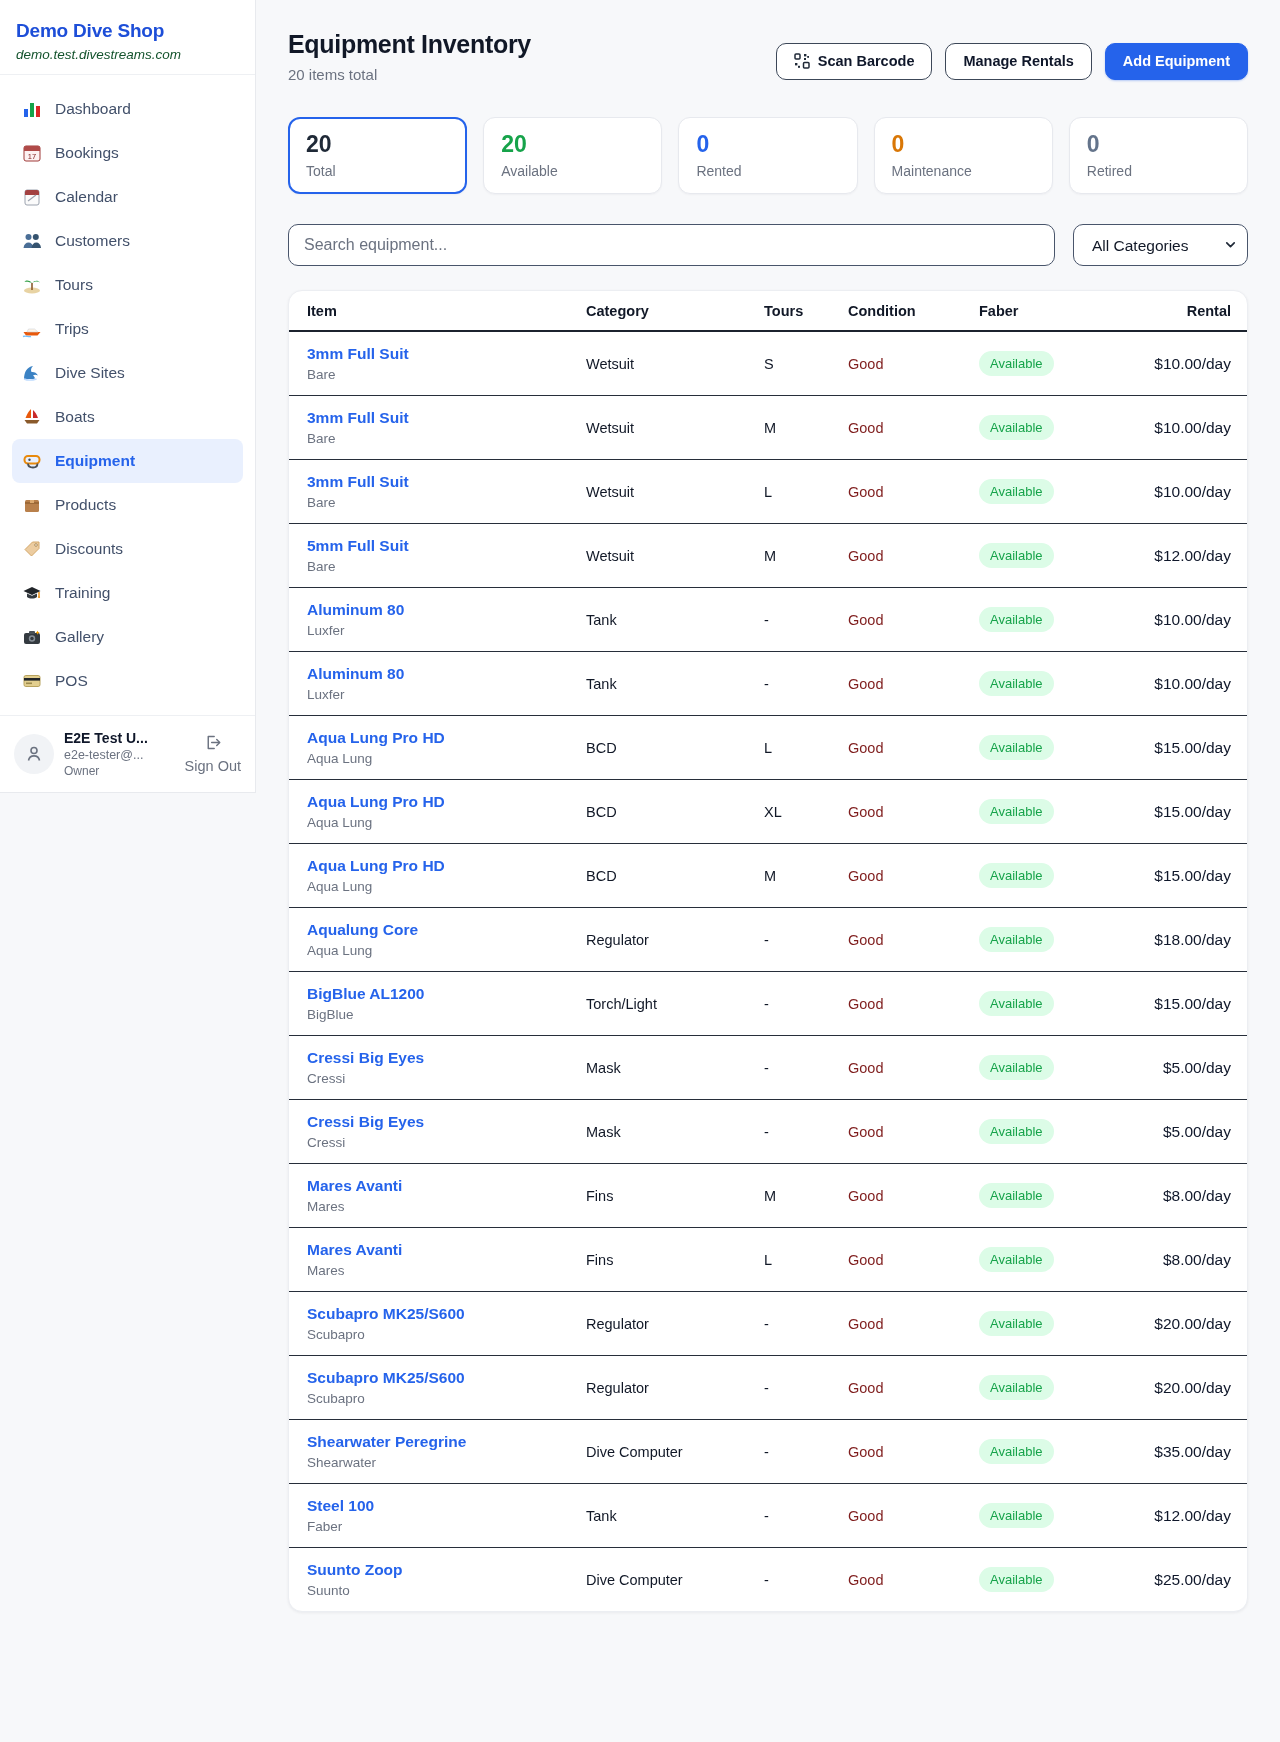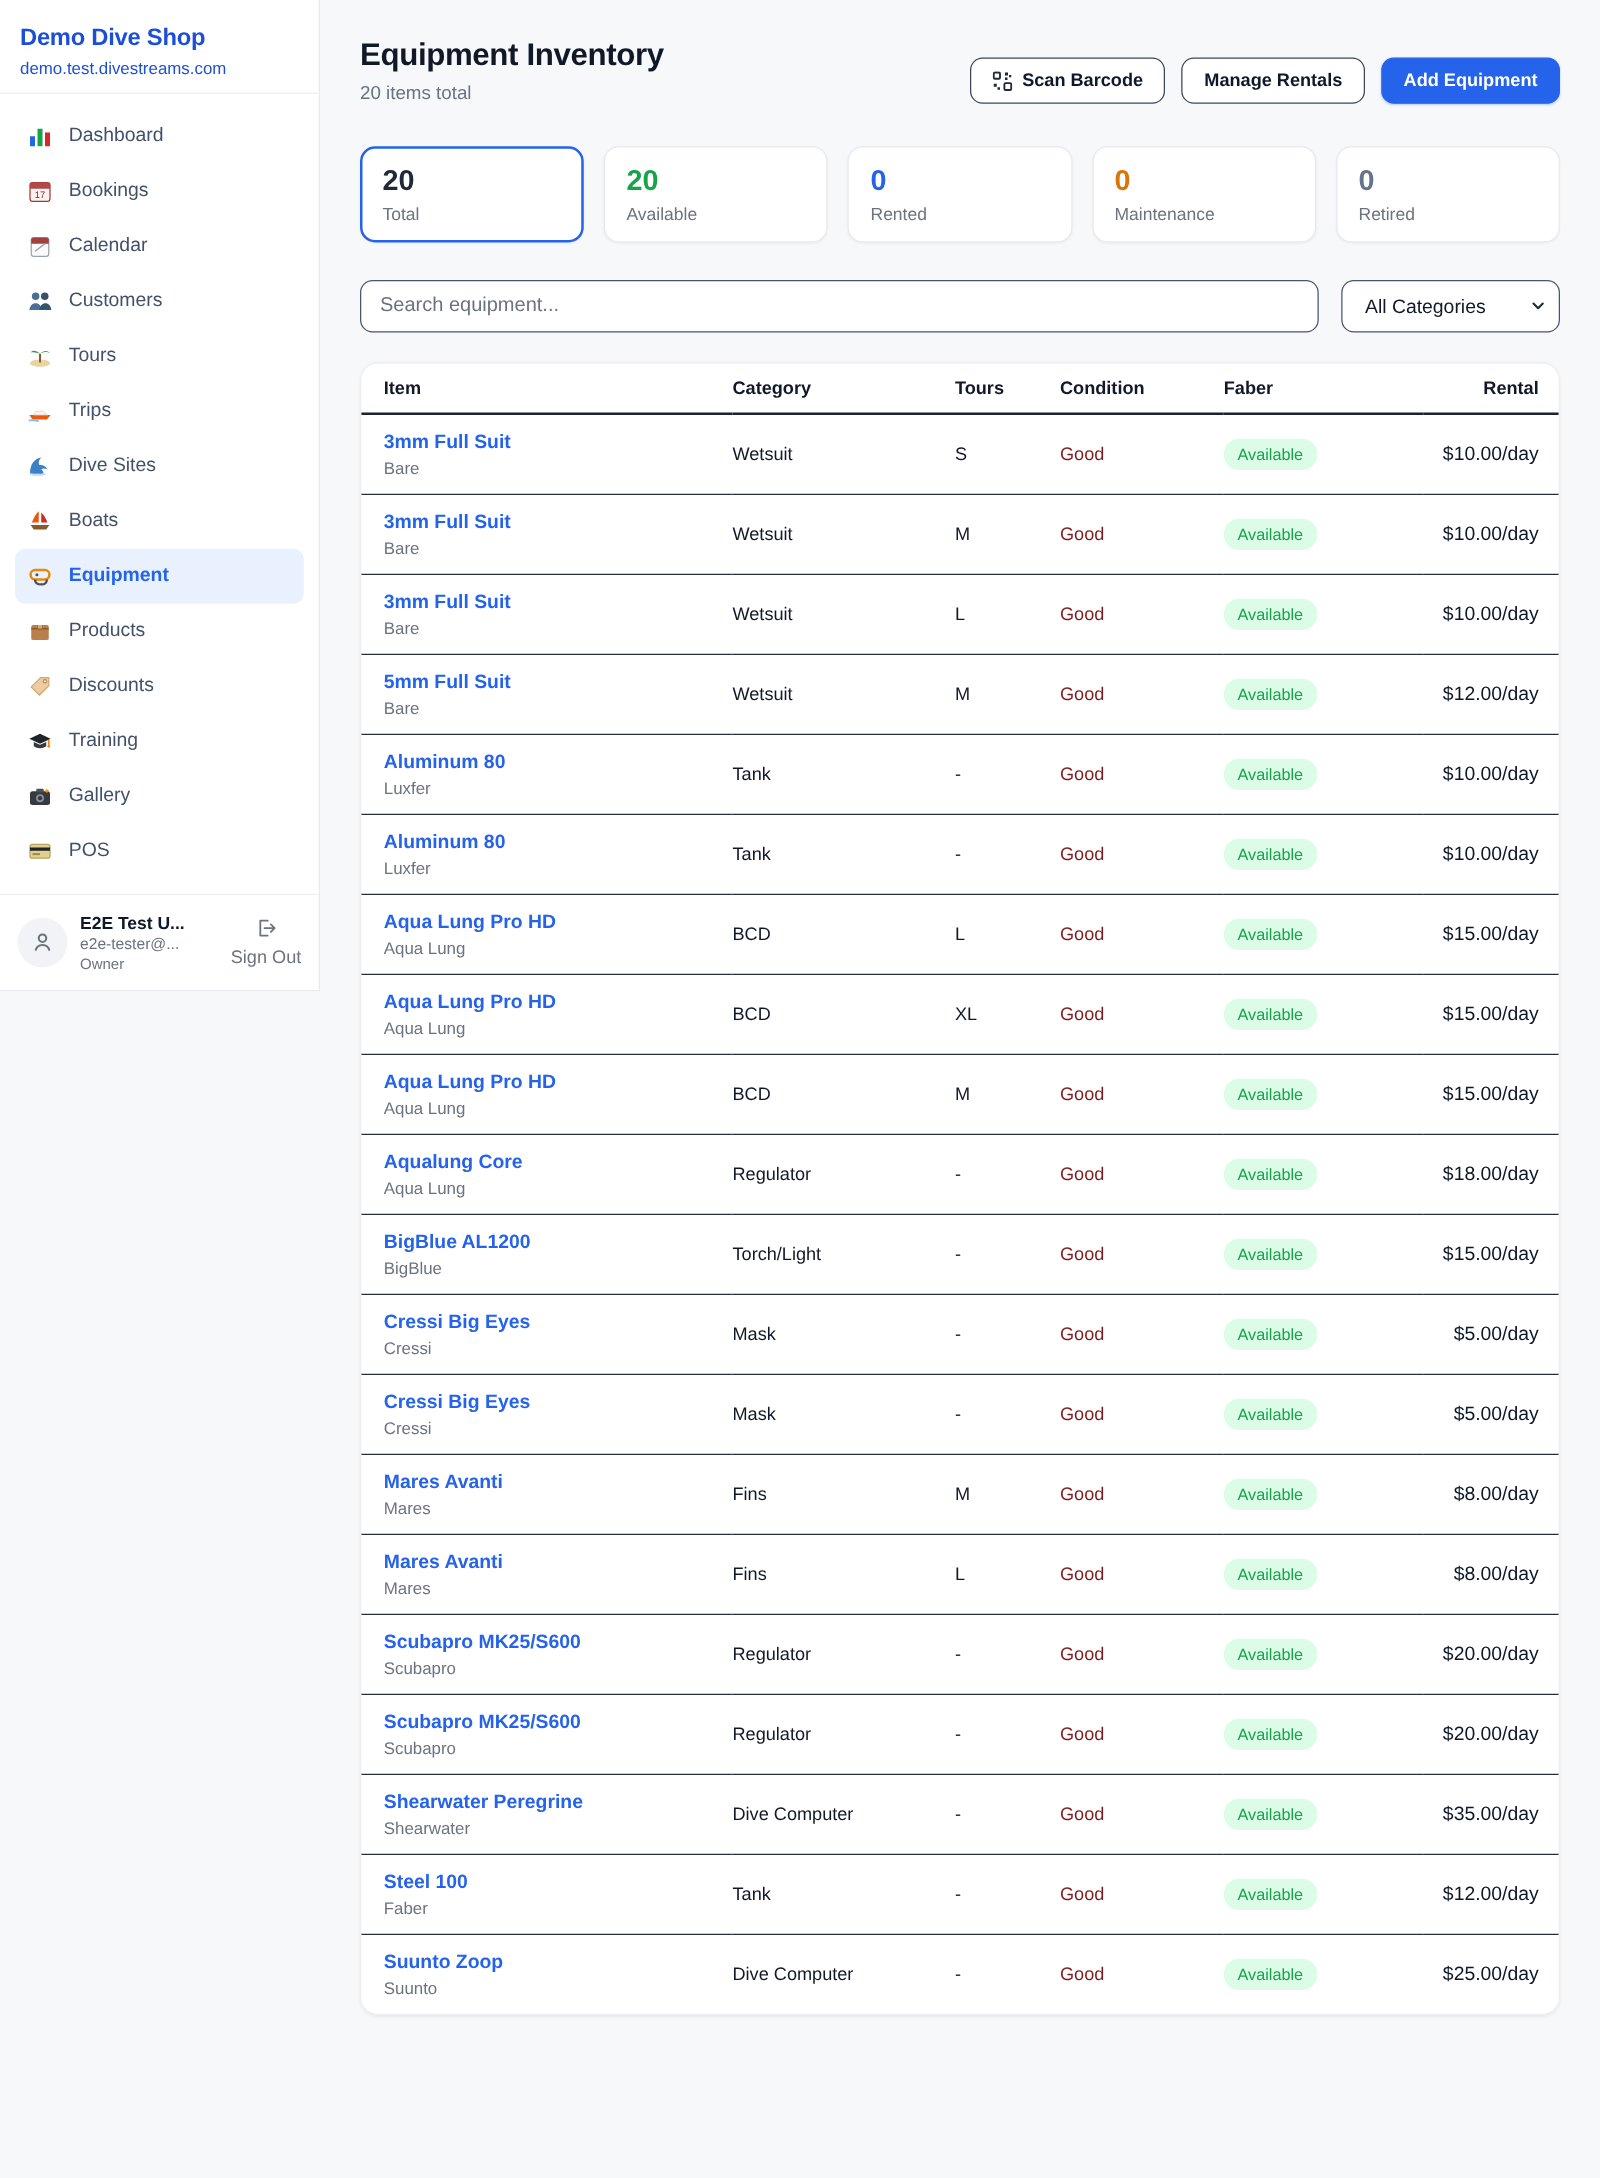--- a/index.html
+++ b/index.html
@@ -9,21 +9,21 @@
     background:#f7f8fa; color:#111827;
     font-family:"Liberation Sans", sans-serif;
   }
   
   .sidebar {
     position:absolute; left:0; top:0; width:256px;
     background:#fff; border-right:1px solid #e8eaee; border-bottom:1px solid #e8eaee;
   }
   .brand { padding:20px 16px 12px; border-bottom:1px solid #eef0f3; }
   .brand-name { font-size:19px; font-weight:700; color:#1d4ed8; letter-spacing:-.2px; }
-  .brand-domain { font-size:13.5px; color:#1d4ed8; margin-top:5px; }
+  .brand-domain { font-size:13.5px; color:#14532d; margin-top:5px;font-style:italic; }
   .nav { list-style:none; padding:12px 12px; }
   .nav-item {
     display:flex; align-items:center; gap:13px; height:44px;
     padding:0 10px; border-radius:8px; cursor:pointer;
     font-size:15.5px; color:#42506a;text-align:right;
   }
   .nav-item.active { background:#e9f0fe; color:#2563eb; font-weight:700; }
   .nav-icon { width:20px; height:20px; flex:0 0 20px; display:inline-flex; }
   .nav-icon svg { width:20px; height:20px; }
   .user-box {
@@ -35,21 +35,21 @@
   }
   .user-meta { min-width:0; width:92px; }
   .user-name { font-size:14px; font-weight:700; color:#0f172a; white-space:nowrap; overflow:hidden; }
   .user-email { font-size:12.5px; color:#6b7280; margin-top:2px; white-space:nowrap; overflow:hidden; }
   .user-role { font-size:12px; color:#6b7280; margin-top:2px; }
   .signout { margin-left:auto; display:flex; align-items:center; gap:7px;
     font-size:14.5px; color:#6b7280; background:none; border:none; cursor:pointer;
     font-family:inherit; white-space:nowrap;flex-direction:column; }
   
   .main { margin-left:256px; padding:30px 32px 0; }
-  .page-head { display:flex; justify-content:space-between; align-items:flex-end; }
+  .page-head { display:flex; justify-content:space-between; align-items:center; }
   .page-title { font-size:25px; font-weight:700; color:#111827; letter-spacing:-.3px; }
   .page-subtitle { font-size:15px; color:#6b7280; margin-top:7px; }
   .head-actions { display:flex; gap:13px; margin-top:9px; }
   .btn { height:37px; border-radius:10px; font-size:14.5px; font-weight:600;
     display:inline-flex; align-items:center; gap:8px; padding:0 17px; cursor:pointer;
     font-family:inherit; }
   .btn-outline { background:#fff; border:1px solid #3c4758; color:#0f172a; }
   .btn-primary { background:#2563eb; border:1px solid #2563eb; color:#fff;
     box-shadow:0 1px 2px rgba(37,99,235,.3); }
   

